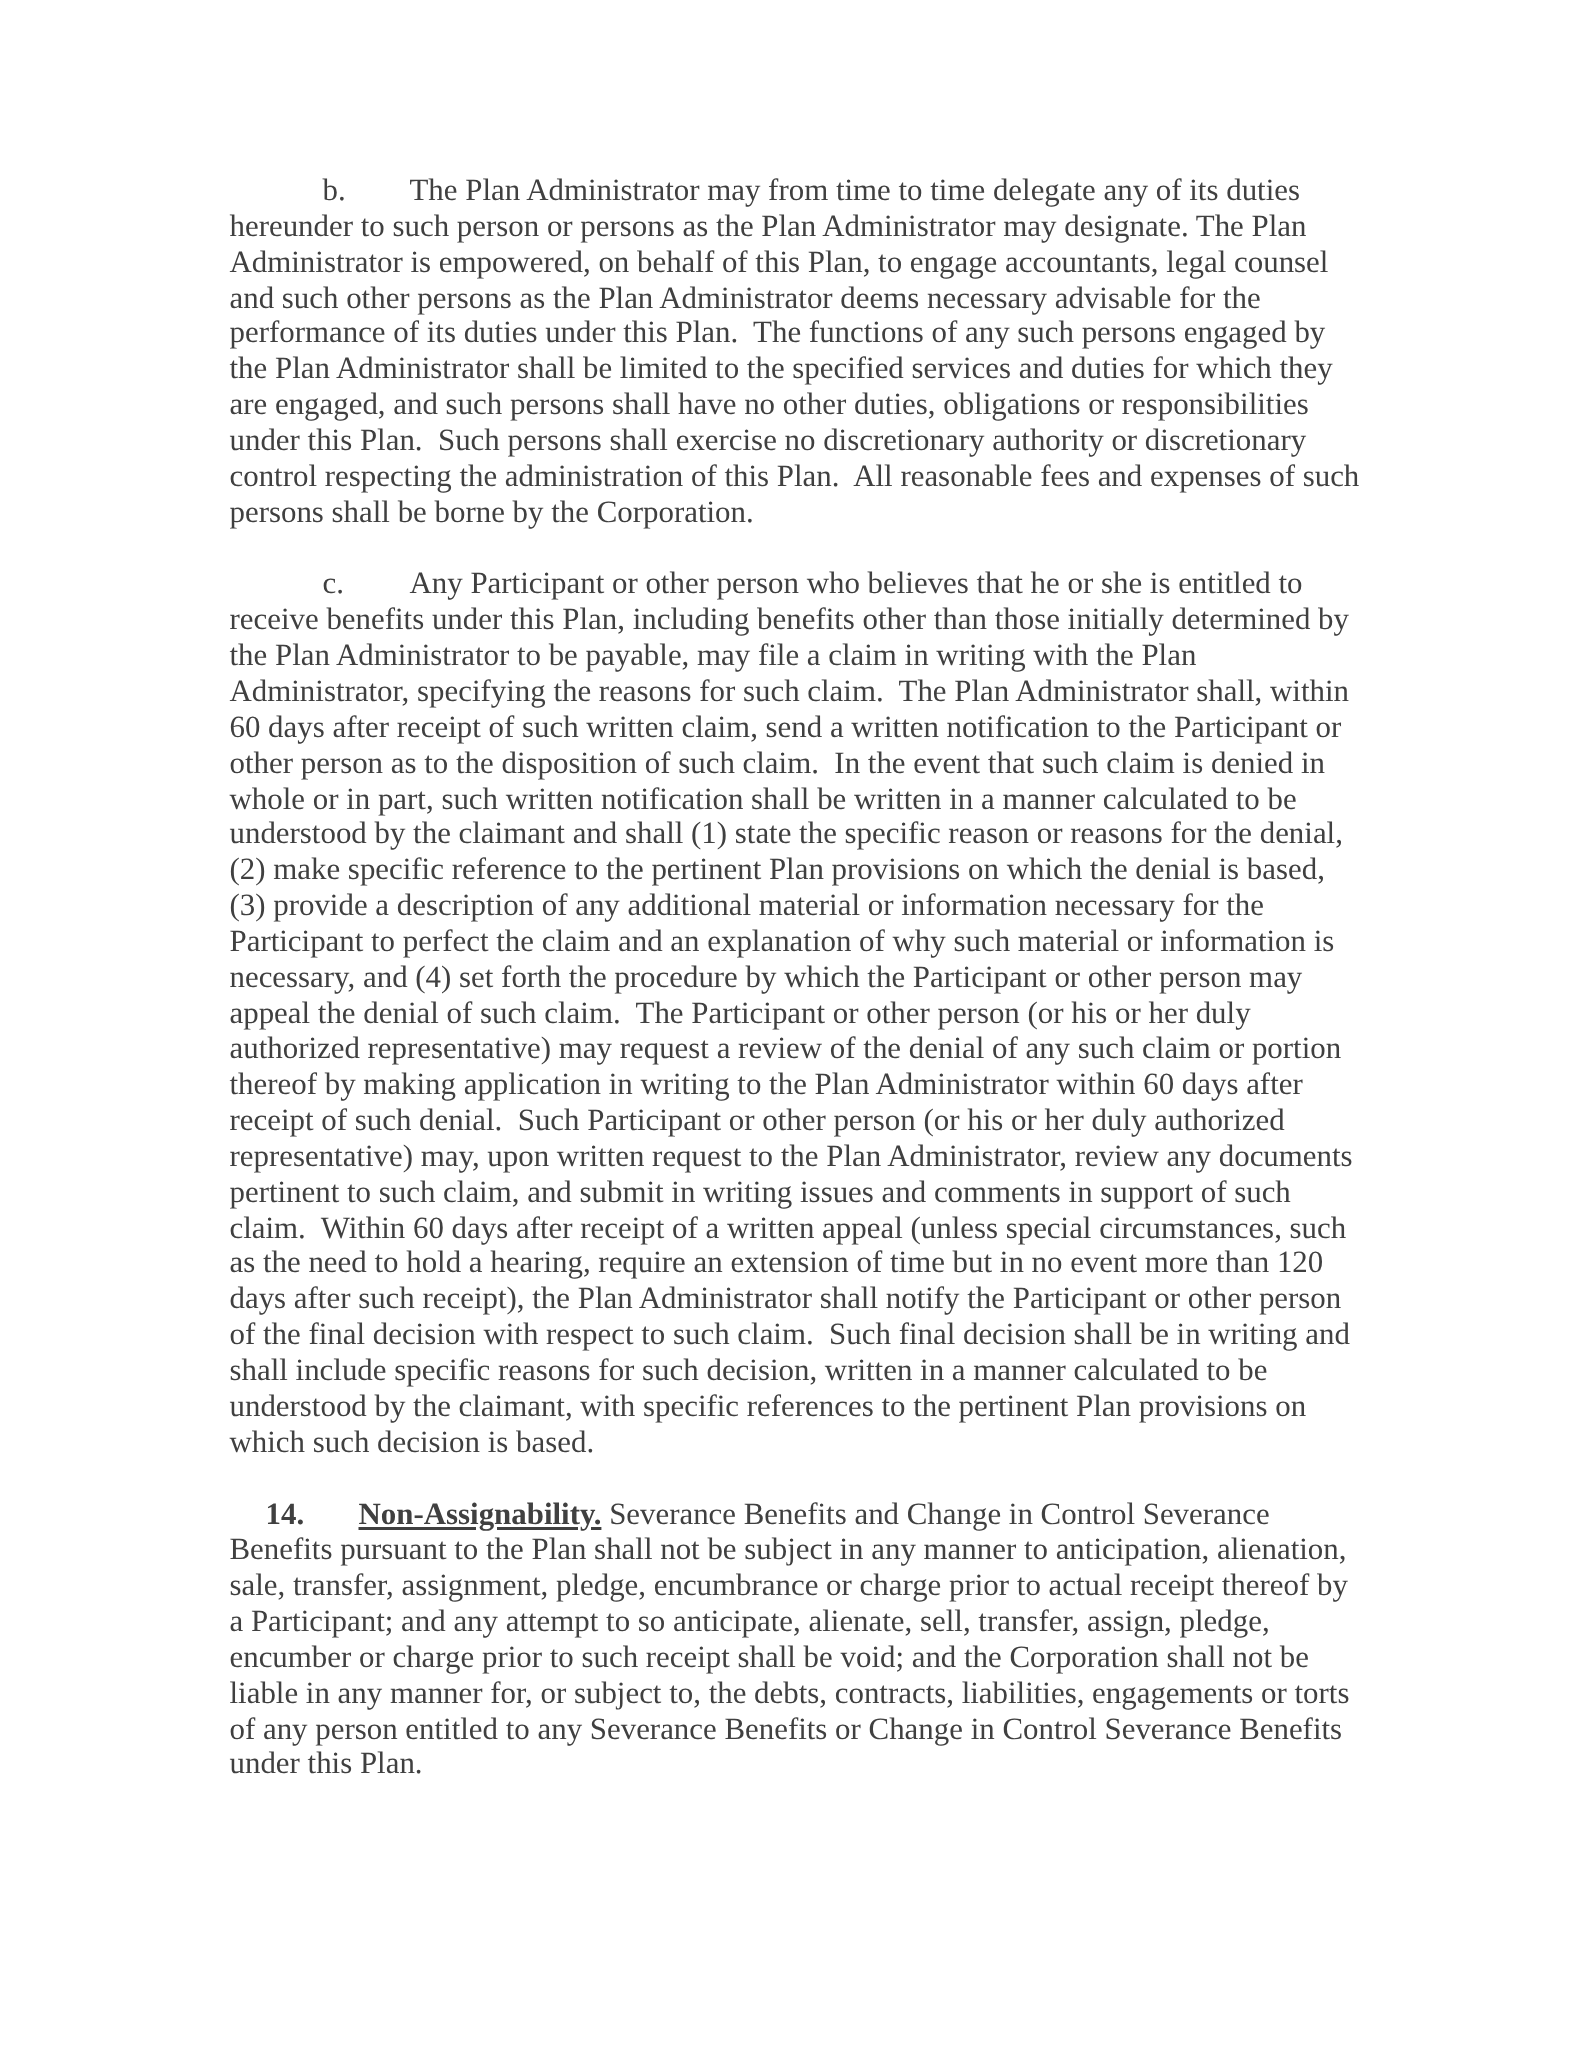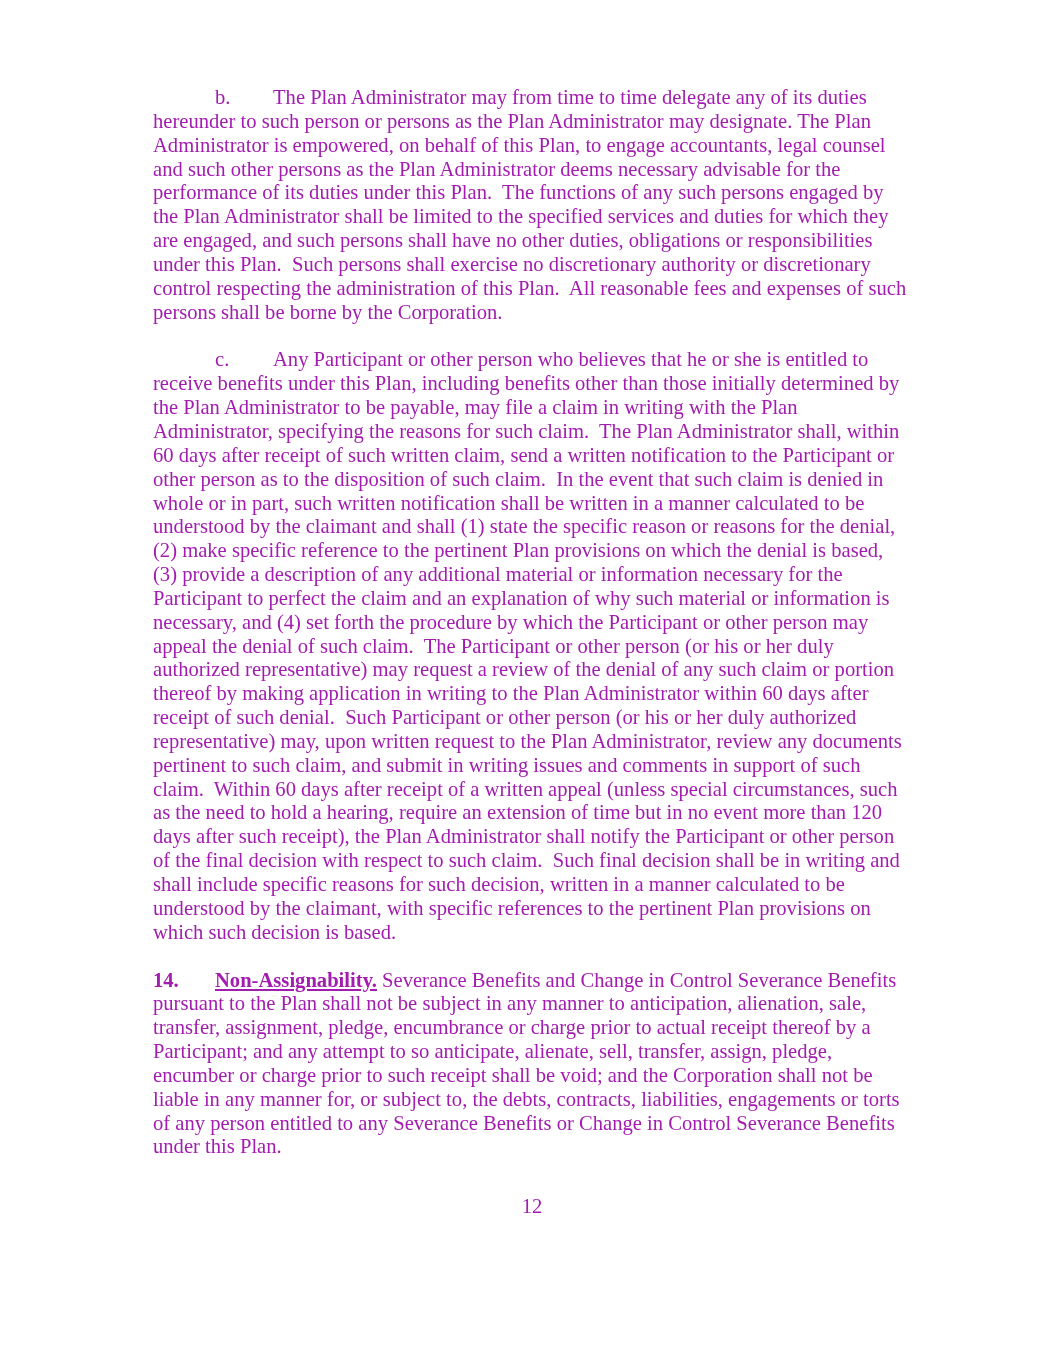--- a/index.html
+++ b/index.html
@@ -6,25 +6,25 @@
     margin: 0;
     padding: 0;
     background: #ffffff;
   }
   .page {
     position: relative;
     width: 1055px;
     height: 1365px;
     background: #ffffff;
     box-sizing: border-box;
-    padding: 86px 144px 0 153px;
+    padding: 116px 144px 0 153px;
     font-family: "Liberation Serif", "DejaVu Serif", serif;
     font-size: 20.6px;
     line-height: 23.85px;
-    color: #a21caf;
+    color: #404040;
     overflow: hidden;
   }
   .para {
     margin: 0 0 24px 0;
     text-indent: 62px;
     white-space: pre-wrap;
     text-align: left;
   }
   .para .item-label {
     display: inline-block;
@@ -35,20 +35,21 @@
     margin: 6px 0 0 0;
     text-indent: 0;
     white-space: pre-wrap;
     text-align: left;
   }
   .section-para .section-number {
     display: inline-block;
     width: 62px;
     font-weight: bold;
     text-indent: 0;
+    margin-left: 24px;
   }
   .section-para .section-heading {
     font-weight: bold;
     text-decoration: underline;
   }
   .page-number {
     margin-top: 36px;
     text-align: center;
   }
 </style>
@@ -56,15 +57,14 @@
 <body>
 
 <div class="page">
 
   <p class="para"><span class="item-label">b.</span><span>The Plan Administrator may from time to time delegate any of its duties hereunder to such person or persons as the Plan Administrator may designate. The Plan Administrator is empowered, on behalf of this Plan, to engage accountants, legal counsel and such other persons as the Plan Administrator deems necessary advisable for the performance of its duties under this Plan.  The functions of any such persons engaged by the Plan Administrator shall be limited to the specified services and duties for which they are engaged, and such persons shall have no other duties, obligations or responsibilities under this Plan.  Such persons shall exercise no discretionary authority or discretionary control respecting the administration of this Plan.  All reasonable fees and expenses of such persons shall be borne by the Corporation.</span></p>
 
   <p class="para"><span class="item-label">c.</span><span>Any Participant or other person who believes that he or she is entitled to receive benefits under this Plan, including benefits other than those initially determined by the Plan Administrator to be payable, may file a claim in writing with the Plan Administrator, specifying the reasons for such claim.  The Plan Administrator shall, within 60 days after receipt of such written claim, send a written notification to the Participant or other person as to the disposition of such claim.  In the event that such claim is denied in whole or in part, such written notification shall be written in a manner calculated to be understood by the claimant and shall (1) state the specific reason or reasons for the denial, (2) make specific reference to the pertinent Plan provisions on which the denial is based, (3) provide a description of any additional material or information necessary for the Participant to perfect the claim and an explanation of why such material or information is necessary, and (4) set forth the procedure by which the Participant or other person may appeal the denial of such claim.  The Participant or other person (or his or her duly authorized representative) may request a review of the denial of any such claim or portion thereof by making application in writing to the Plan Administrator within 60 days after receipt of such denial.  Such Participant or other person (or his or her duly authorized representative) may, upon written request to the Plan Administrator, review any documents pertinent to such claim, and submit in writing issues and comments in support of such claim.  Within 60 days after receipt of a written appeal (unless special circumstances, such as the need to hold a hearing, require an extension of time but in no event more than 120 days after such receipt), the Plan Administrator shall notify the Participant or other person of the final decision with respect to such claim.  Such final decision shall be in writing and shall include specific reasons for such decision, written in a manner calculated to be understood by the claimant, with specific references to the pertinent Plan provisions on which such decision is based.</span></p>
 
   <p class="section-para"><span class="section-number">14.</span><span class="section-heading">Non-Assignability.</span><span> Severance Benefits and Change in Control Severance Benefits pursuant to the Plan shall not be subject in any manner to anticipation, alienation, sale, transfer, assignment, pledge, encumbrance or charge prior to actual receipt thereof by a Participant; and any attempt to so anticipate, alienate, sell, transfer, assign, pledge, encumber or charge prior to such receipt shall be void; and the Corporation shall not be liable in any manner for, or subject to, the debts, contracts, liabilities, engagements or torts of any person entitled to any Severance Benefits or Change in Control Severance Benefits under this Plan.</span></p>
 
-  <div class="page-number">12</div>
 
 </div>
 
 </body></html>

